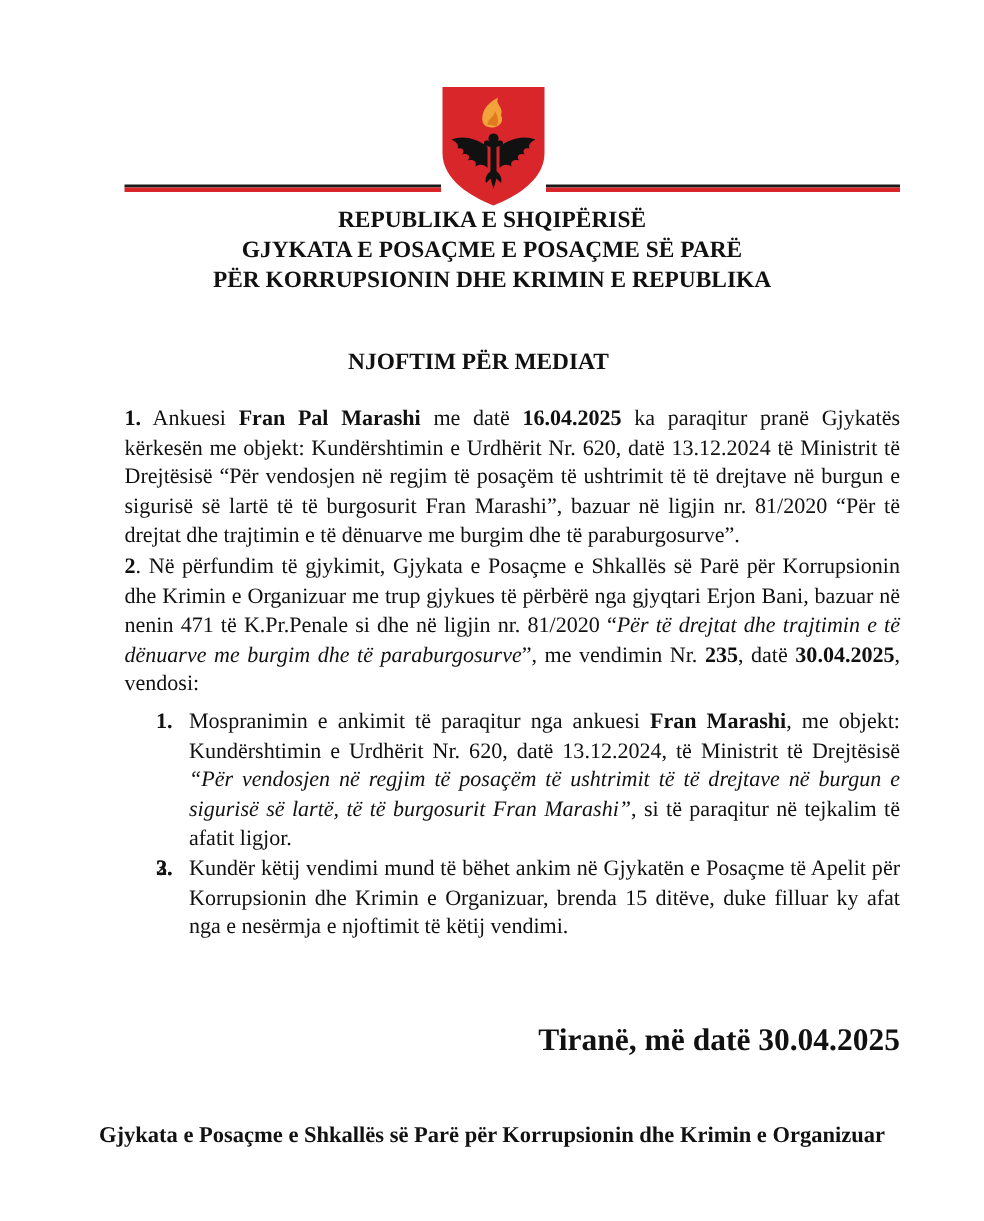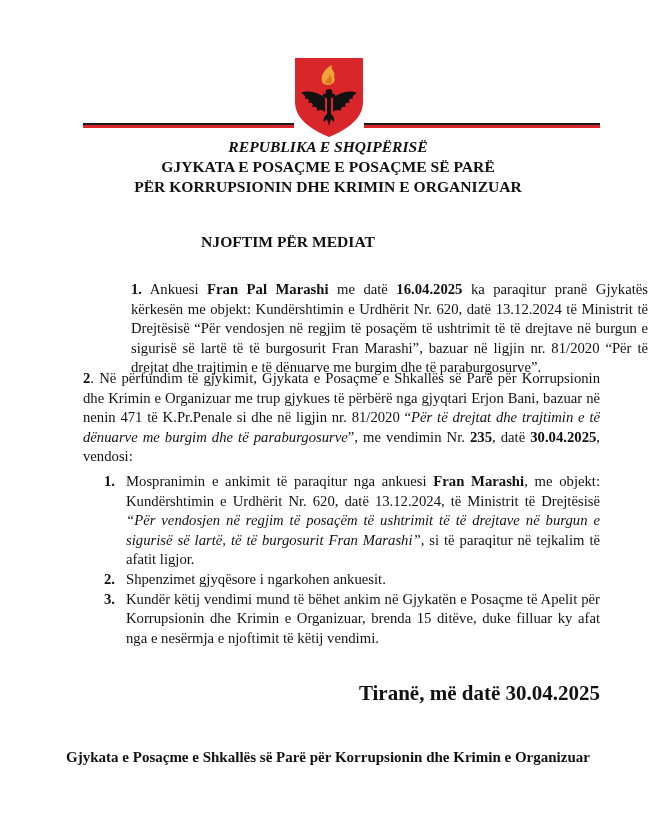--- a/index.html
+++ b/index.html
@@ -6,21 +6,21 @@
   body { width:656px; height:814px; position:relative; overflow:hidden;
          font-family:"Liberation Serif", serif; color:#111; }
   .emblem { position:absolute; left:292px; top:56px; width:74px; height:82px; }
   .rule { position:absolute; top:123px; height:5px; }
   .rule .black { height:2px; background:#1a1a1a; }
   .rule .red { height:3px; background:#d8262b; }
   .rule-left { left:83px; width:211px; }
   .rule-right { left:364px; width:236px; }
   .hdr { position:absolute; left:0; width:656px; text-align:center; font-weight:bold;
          font-size:15.6px; line-height:20px; }
-  .title { position:absolute; left:16px; width:544px; text-align:center; font-weight:bold; font-size:15.6px; top:233px; }
+  .title { position:absolute; left:0; width:544px; text-align:center; font-weight:bold; font-size:15.6px; top:233px;padding-left:47px; }
   .para { position:absolute; left:83px; width:517px; font-size:14.7px; line-height:19.6px; text-align:justify; }
   .para b { font-weight:bold; }
   .para i { font-style:italic; }
   ol.decision { position:absolute; left:83px; width:517px; top:472px; margin:0; padding:0; list-style:none;
                 font-size:14.7px; line-height:19.6px; }
   ol.decision li { position:relative; padding-left:43px; text-align:justify; }
   ol.decision li .num { position:absolute; left:21px; top:0; font-weight:bold; }
   .place-date { position:absolute; right:56px; top:681px; font-weight:bold; font-size:21px; }
   .footer { position:absolute; left:0; width:656px; text-align:center; top:749px; font-weight:bold; font-size:15px; }
 </style>
@@ -42,40 +42,40 @@
 
 <div class="rule rule-left">
   <div class="black"></div>
     <div class="red"></div>
 </div>
 <div class="rule rule-right">
   <div class="black"></div>
     <div class="red"></div>
 </div>
 
-<div class="hdr" style="top:137px;font-style:italic;">REPUBLIKA E SHQIPËRISË</div>
+<div class="hdr" style="top:137px;">REPUBLIKA E SHQIPËRISË</div>
 <div class="hdr" style="top:157px;">GJYKATA E POSAÇME E POSAÇME SË PARË</div>
-<div class="hdr" style="top:177px;">PËR KORRUPSIONIN DHE KRIMIN E ORGANIZUAR</div>
+<div class="hdr" style="top:177px;">PËR KORRUPSIONIN DHE KRIMIN E REPUBLIKA</div>
 
 <div class="title">NJOFTIM PËR MEDIAT</div>
 
-<div class="para" style="top:280px;margin-left:48px;">
+<div class="para" style="top:270px;">
   <b>1.</b><span> Ankuesi </span><b>Fran Pal Marashi</b><span> me datë </span><b>16.04.2025</b><span> ka paraqitur pranë Gjykatës kërkesën me objekt: Kundërshtimin e Urdhërit Nr. 620, datë 13.12.2024 të Ministrit të Drejtësisë “Për vendosjen në regjim të posaçëm të ushtrimit të të drejtave në burgun e sigurisë së lartë të të burgosurit Fran Marashi”, bazuar në ligjin nr. 81/2020 “Për të drejtat dhe trajtimin e të dënuarve me burgim dhe të paraburgosurve”.</span>
 </div>
 
 <div class="para" style="top:369px;">
   <b>2</b><span>. Në përfundim të gjykimit, Gjykata e Posaçme e Shkallës së Parë për Korrupsionin dhe Krimin e Organizuar me trup gjykues të përbërë nga gjyqtari Erjon Bani, bazuar në nenin 471 të K.Pr.Penale si dhe në ligjin nr. 81/2020 “</span><i>Për të drejtat dhe trajtimin e të dënuarve me burgim dhe të paraburgosurve</i><span>”, me vendimin Nr. </span><b>235</b><span>, datë </span><b>30.04.2025</b><span>, vendosi:</span>
 </div>
 
 <ol class="decision">
   <li>
     <span class="num">1.</span><span>Mospranimin e ankimit të paraqitur nga ankuesi </span><b>Fran Marashi</b><span>, me objekt: Kundërshtimin e Urdhërit Nr. 620, datë 13.12.2024, të Ministrit të Drejtësisë </span><i>“Për vendosjen në regjim të posaçëm të ushtrimit të të drejtave në burgun e sigurisë së lartë, të të burgosurit Fran Marashi”</i><span>, si të paraqitur në tejkalim të afatit ligjor.</span>
   </li>
   <li>
-    <span class="num">2.</span><span>Shpenzimet gjyqësore i ngarkohen ankuesit.</span>
+    <span class="num">2.</span>
   </li>
   <li>
     <span class="num">3.</span><span>Kundër këtij vendimi mund të bëhet ankim në Gjykatën e Posaçme të Apelit për Korrupsionin dhe Krimin e Organizuar, brenda 15 ditëve, duke filluar ky afat nga e nesërmja e njoftimit të këtij vendimi.</span>
   </li>
 </ol>
 
 <div class="place-date">Tiranë, më datë 30.04.2025</div>
 
 <div class="footer">Gjykata e Posaçme e Shkallës së Parë për Korrupsionin dhe Krimin e Organizuar</div>
 

